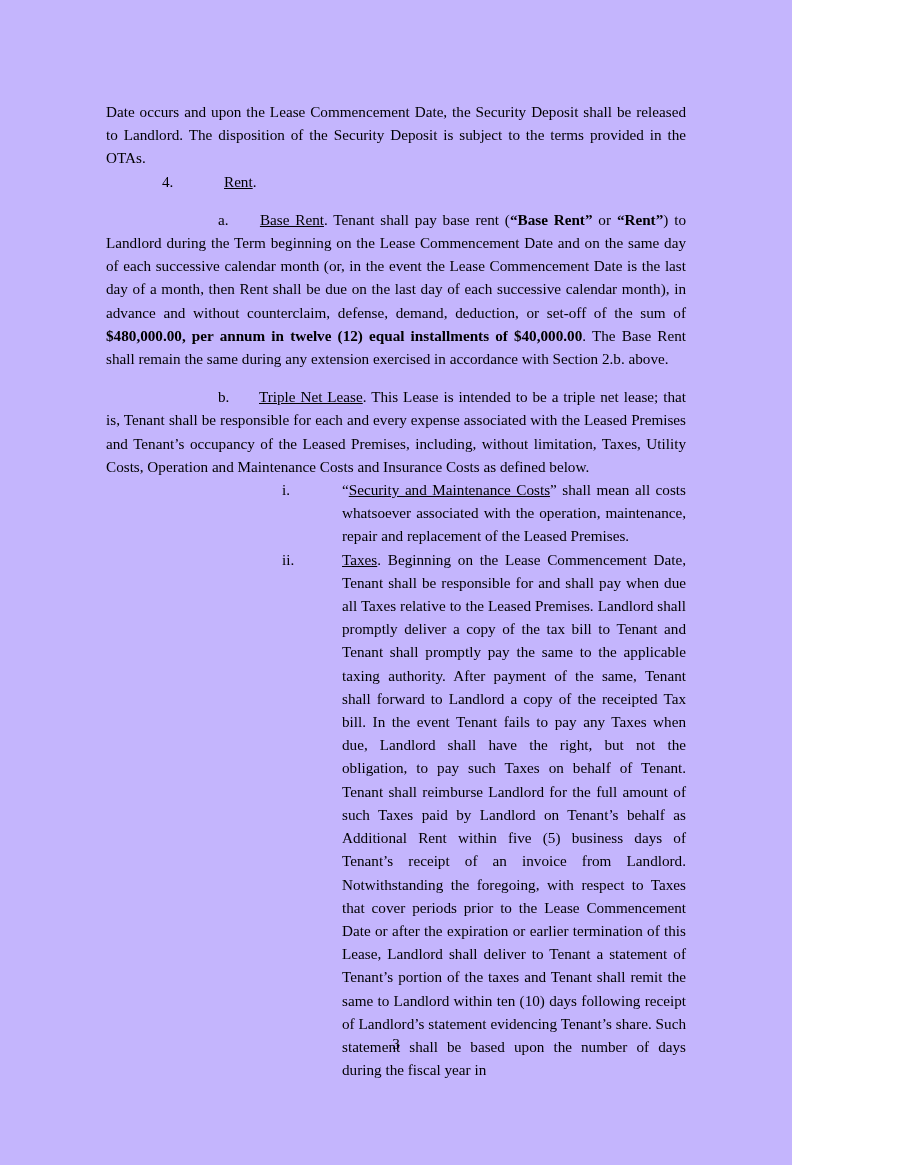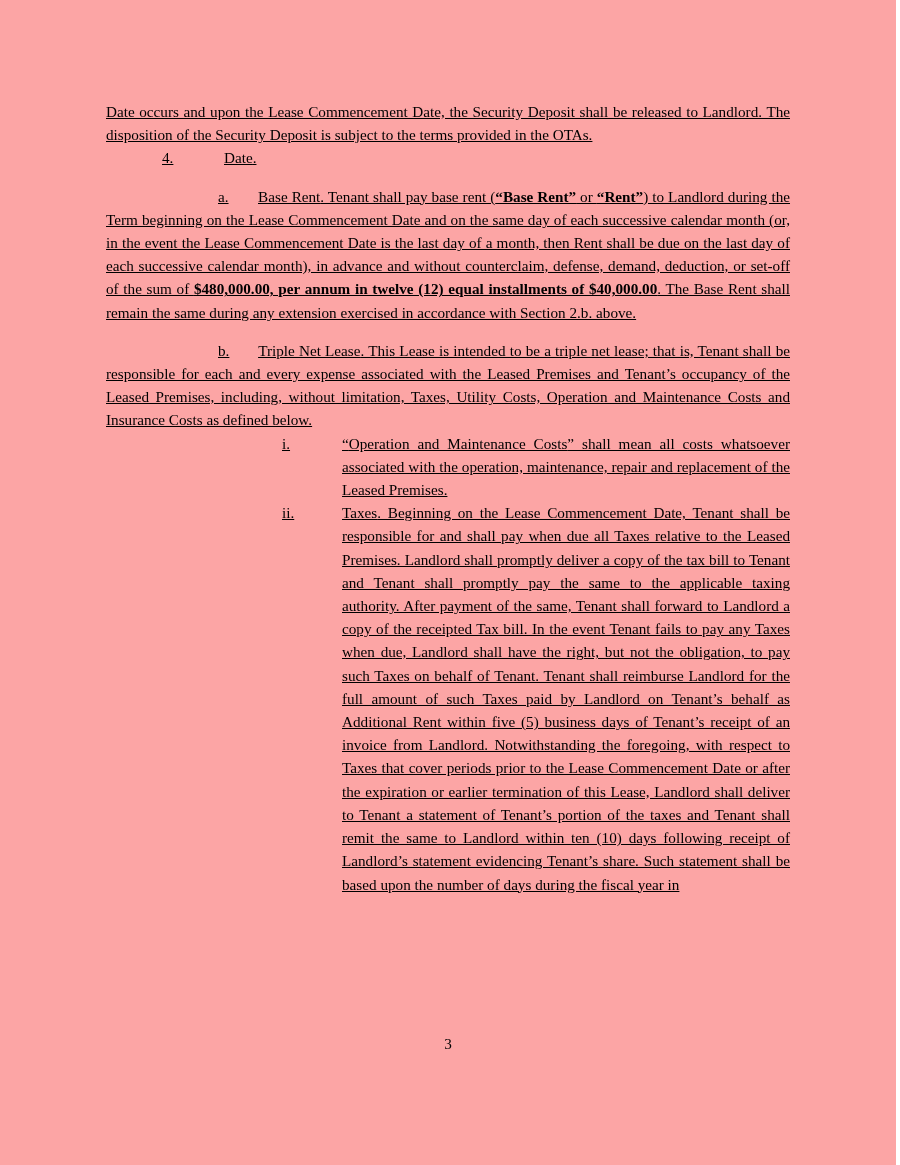--- a/index.html
+++ b/index.html
@@ -8,26 +8,25 @@
     background: #ffffff;
   }
   body {
     width: 900px;
     height: 1165px;
     font-family: "Liberation Serif", serif;
     color: #000000;
   }
   .page {
     position: relative;
-    width: 896px;
+    width: 792px;
     height: 1165px;
     box-sizing: border-box;
     padding: 100px 106px 0 106px;
-    background: #fca5a5;
-    text-decoration: underline;
+    background: #c4b5fd;
   }
   .body-text {
     font-size: 15.2px;
     line-height: 23.2px;
     text-align: justify;
     text-justify: inter-word;
   }
   p.para {
     margin: 0 0 0 0;
   }
@@ -92,32 +91,32 @@
 <body>
 
 <div class="page">
 
   <div class="body-text">
 
     <p class="para">Date occurs and upon the Lease Commencement Date, the Security Deposit shall be released to Landlord.  The disposition of the Security Deposit is subject to the terms provided in the OTAs.</p>
 
     <div class="item-row gap">
       <span class="item-num indent-4">4.</span>
-      <span><span class="u">Date</span><span>.</span></span>
+      <span><span class="u">Rent</span><span>.</span></span>
     </div>
 
     <p class="para gap alpha-para"><span>a.</span><span class="sp">	</span><span class="u">Base Rent</span><span>. Tenant shall pay base rent (</span><span class="b">“Base Rent”</span><span> or </span><span class="b">“Rent”</span><span>) to Landlord during the Term beginning on the Lease Commencement Date and on the same day of each successive calendar month (or, in the event the Lease Commencement Date is the last day of a month, then Rent shall be due on the last day of each successive calendar month), in advance and without counterclaim, defense, demand, deduction, or set-off of the sum of </span><span class="b">$480,000.00, per annum in twelve (12) equal installments of $40,000.00</span><span>.  The Base Rent shall remain the same during any extension exercised in accordance with Section 2.b. above.</span></p>
 
     <p class="para gap alpha-para"><span>b.</span><span class="sp">	</span><span class="u">Triple Net Lease</span><span>. This Lease is intended to be a triple net lease; that is, Tenant shall be responsible for each and every expense associated with the Leased Premises and Tenant’s occupancy of the Leased Premises, including, without limitation, Taxes, Utility Costs, Operation and Maintenance Costs and Insurance Costs as defined below.</span></p>
 
     <div class="roman-block">
 
       <div class="roman-row gap">
         <span class="roman-num">i.</span>
-        <span class="roman-text"><span>“</span><span class="u">Operation and Maintenance Costs</span><span>” shall mean all costs whatsoever associated with the operation, maintenance, repair and replacement of the Leased Premises.</span></span>
+        <span class="roman-text"><span>“</span><span class="u">Security and Maintenance Costs</span><span>” shall mean all costs whatsoever associated with the operation, maintenance, repair and replacement of the Leased Premises.</span></span>
       </div>
 
       <div class="roman-row gap">
         <span class="roman-num">ii.</span>
         <span class="roman-text"><span class="u">Taxes</span><span>. Beginning on the Lease Commencement Date, Tenant shall be responsible for and shall pay when due all Taxes relative to the Leased Premises. Landlord shall promptly deliver a copy of the tax bill to Tenant and Tenant shall promptly pay the same to the applicable taxing authority.  After payment of the same, Tenant shall forward to Landlord a copy of the receipted Tax bill. In the event Tenant fails to pay any Taxes when due, Landlord shall have the right, but not the obligation, to pay such Taxes on behalf of Tenant. Tenant shall reimburse Landlord for the full amount of such Taxes paid by Landlord on Tenant’s behalf as Additional Rent within five (5) business days of Tenant’s receipt of an invoice from Landlord.  Notwithstanding the foregoing, with respect to Taxes that cover periods prior to the Lease Commencement Date or after the expiration or earlier termination of this Lease, Landlord shall deliver to Tenant a statement of Tenant’s portion of the taxes and Tenant shall remit the same to Landlord within ten (10) days following receipt of Landlord’s statement evidencing Tenant’s share.  Such statement shall be based upon the number of days during the fiscal year in</span></span>
       </div>
 
     </div>
 
   </div>

